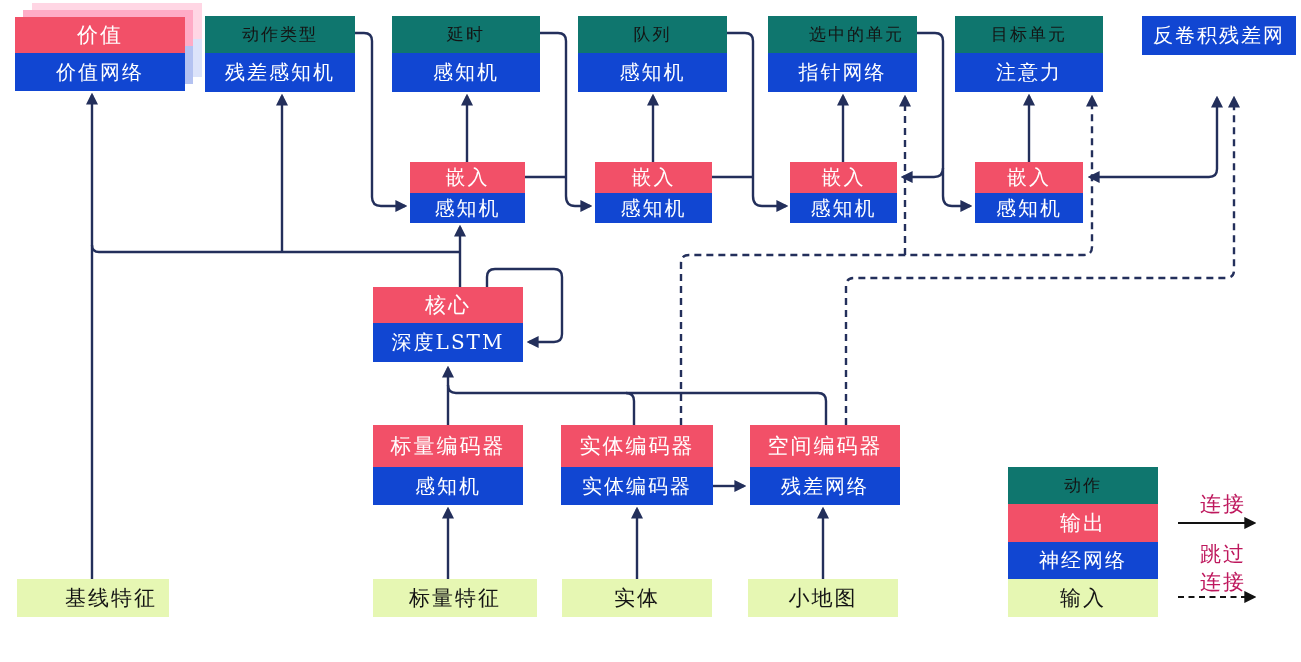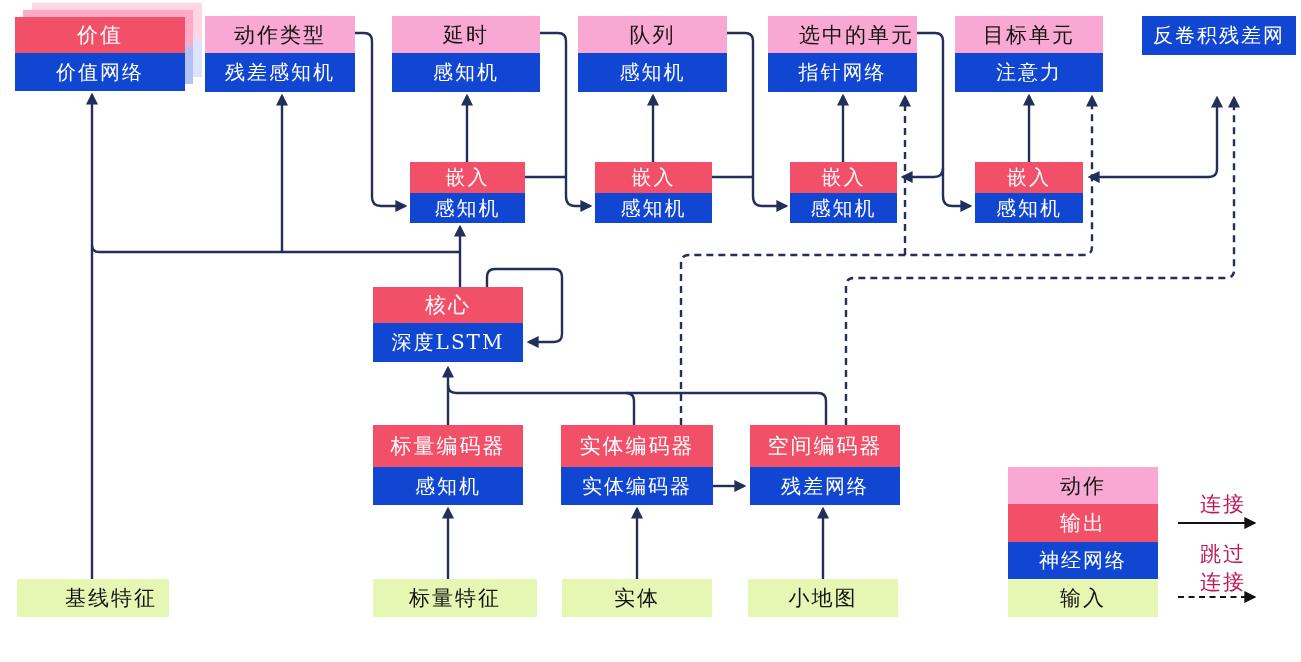--- a/index.html
+++ b/index.html
@@ -3,21 +3,21 @@
 <meta charset="utf-8">
 <style>
   html,body{margin:0;padding:0;background:#ffffff;}
   .canvas{
     position:relative;width:1301px;height:662px;background:#ffffff;overflow:hidden;
     font-family:"DejaVu Serif","Liberation Serif",serif;
   }
   .wires{position:absolute;left:0;top:0;width:1301px;height:662px;z-index:5;pointer-events:none;}
   .node{position:absolute;z-index:2;display:flex;flex-direction:column;}
   .part{display:flex;align-items:center;justify-content:center;letter-spacing:2px;white-space:nowrap;}
-  .p-yellow{background:#f9a8d4;color:#141414;font-size:21px;}
+  .p-yellow{background:#0f766e;color:#141414;font-size:17px;}
   .p-red{background:#F25068;color:#ffffff;font-size:21px;}
   .p-blue{background:#1146D2;color:#ffffff;font-size:20px;}
   .p-green{background:#E6F7B3;color:#141414;font-size:21px;}
   .shadow{position:absolute;z-index:1;}
   .shadow .half{width:100%;}
   .legend-label{position:absolute;z-index:2;color:#be185d;font-size:21px;letter-spacing:2px;white-space:nowrap;}
 </style>
 </head>
 <body>
 

